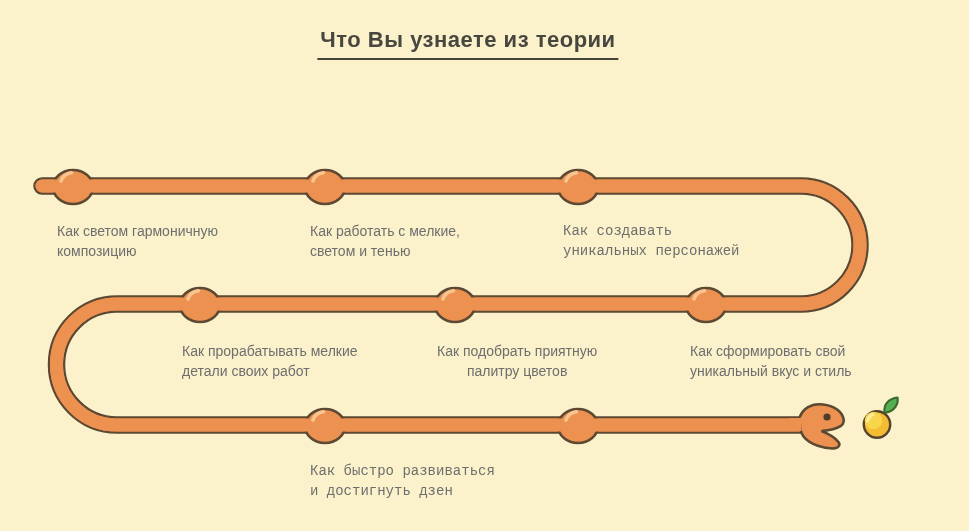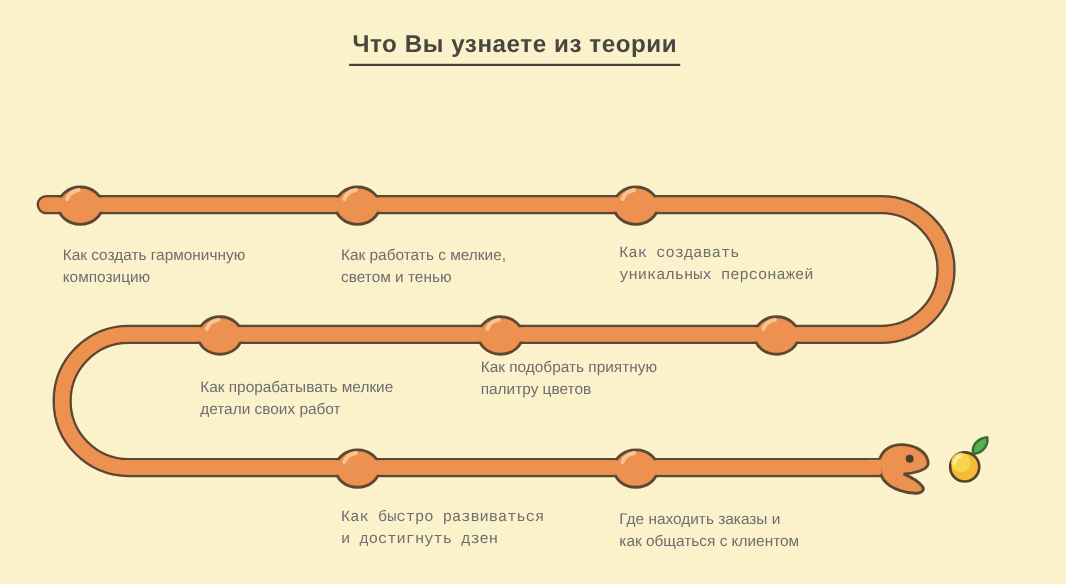--- a/index.html
+++ b/index.html
@@ -104,28 +104,28 @@
     </g>
 
     <g>
       <circle cx="877" cy="424.5" r="13.2" fill="#F3BC33" stroke="#54422E" stroke-width="2.4"></circle>
       <circle cx="873.5" cy="420.5" r="8.8" fill="#F8D64B"></circle>
       <path d="M867.5 421 A9.5 9.5 0 0 1 873 414.5" fill="none" stroke="#FCEC9C" stroke-width="3" stroke-linecap="round"></path>
       <path d="M884.5 412 C883.5 404 889 398.5 897.5 397.5 C898.8 404.5 894 411 886.5 412.5 C885.5 412.7 884.7 412.5 884.5 412 Z" fill="#55B054" stroke="#3C6B2B" stroke-width="2.2" stroke-linejoin="round"></path>
     </g>
   </svg>
 
-  <div class="milestone-label" style="left:57px;  top:221px;">Как создать гармоничную
+  <div class="milestone-label" style="left:57px;  top:221px;">Как светом гармоничную
 композицию</div>
   <div class="milestone-label" style="left:310px; top:221px;">Как работать с мелкие,
 светом и тенью</div>
   <div class="milestone-label" style="left:563px; top:221px;font-family:Liberation Mono, monospace;">Как создавать
 уникальных персонажей</div>
   <div class="milestone-label" style="left:182px; top:341px;">Как прорабатывать мелкие
 детали своих работ</div>
-  <div class="milestone-label" style="left:437px; top:323px;">Как подобрать приятную
+  <div class="milestone-label" style="left:437px; top:341px;text-align:center;">Как подобрать приятную
 палитру цветов</div>
+  <div class="milestone-label" style="left:690px; top:341px;">Как сформировать свой
+уникальный вкус и стиль</div>
   <div class="milestone-label" style="left:310px; top:461px;font-family:Liberation Mono, monospace;">Как быстро развиваться
 и достигнуть дзен</div>
-  <div class="milestone-label" style="left:563px; top:461px;">Где находить заказы и
-как общаться с клиентом</div>
 
 </div>
 
 </body></html>

